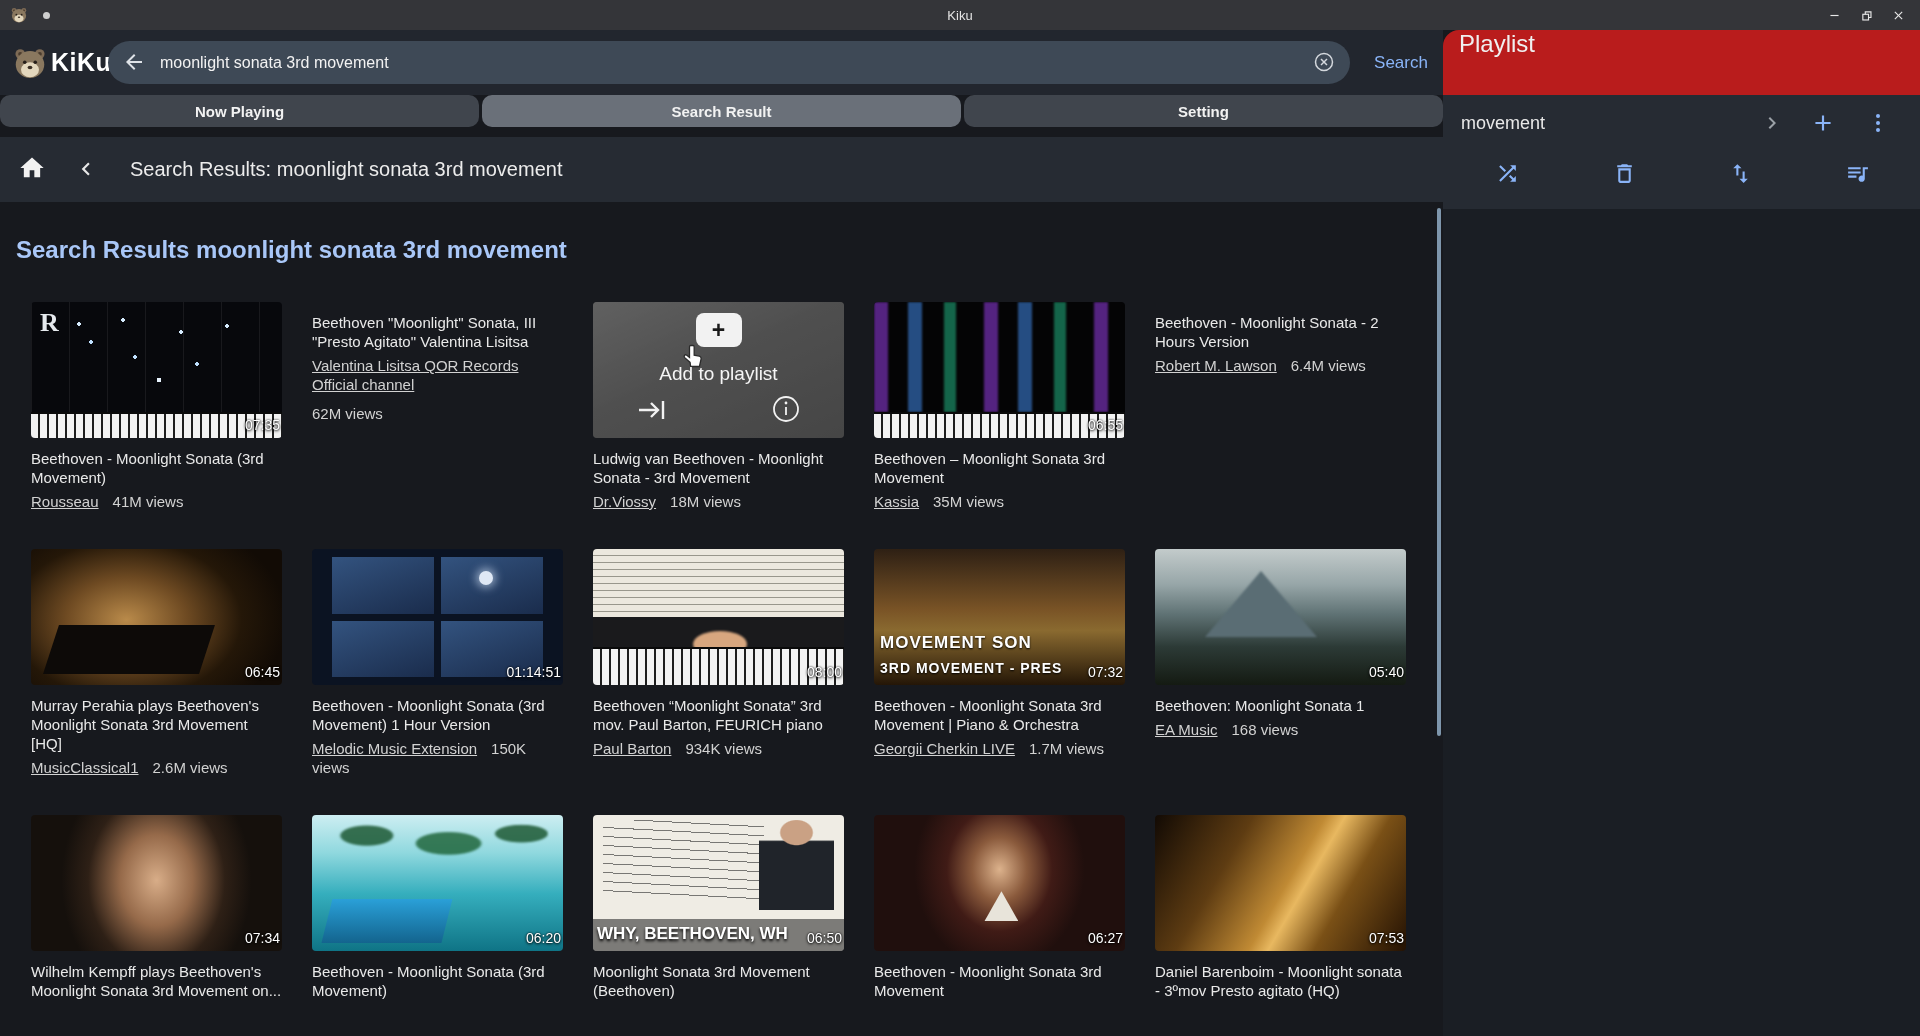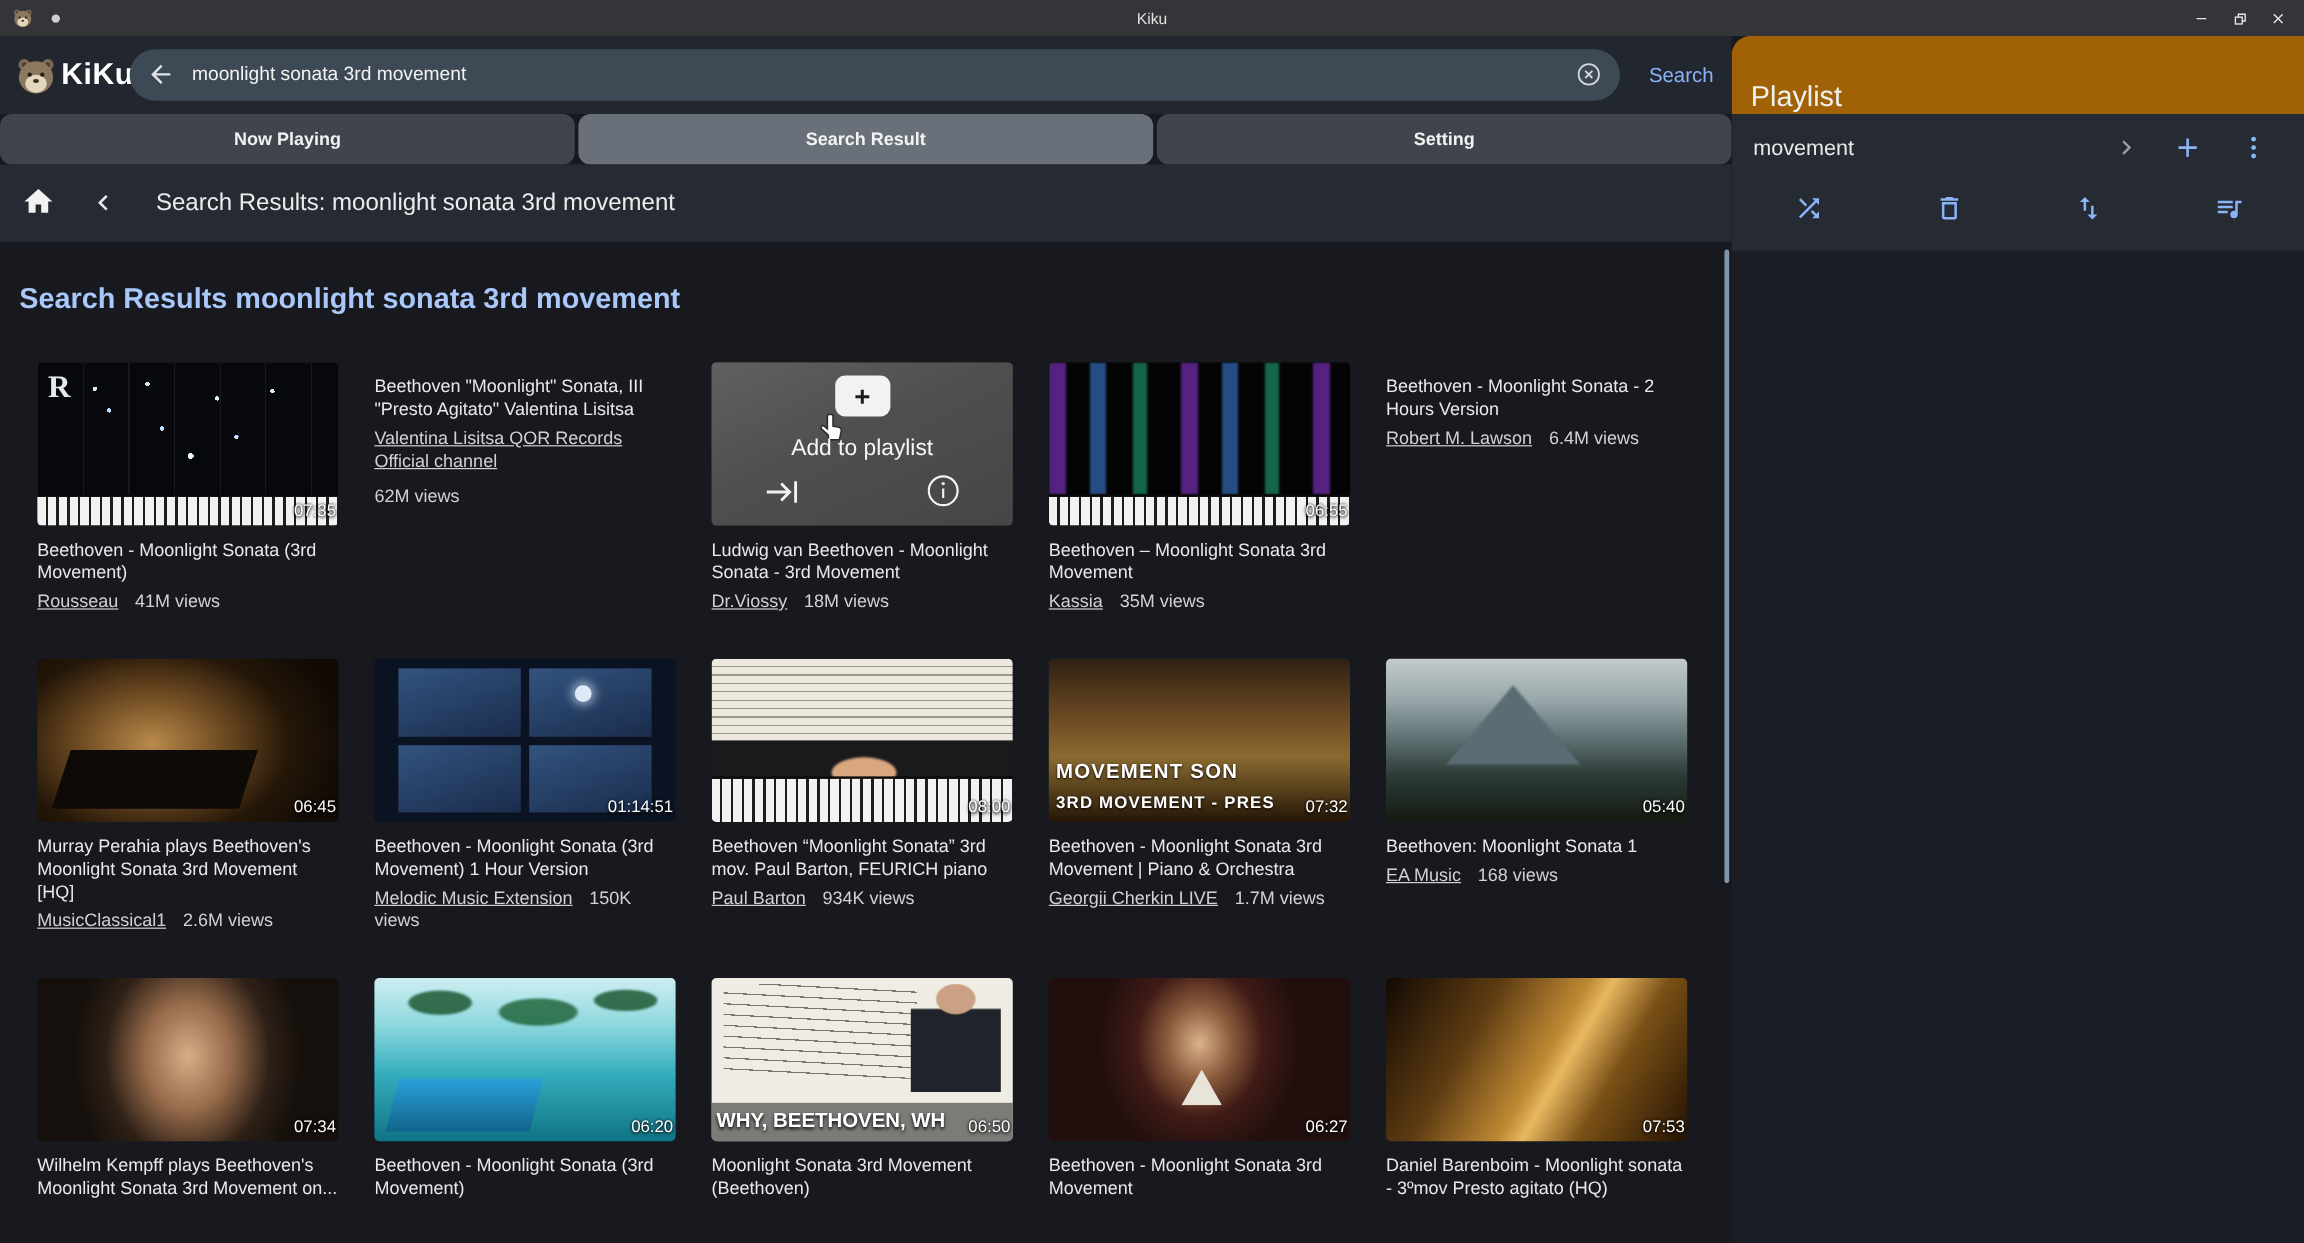--- a/index.html
+++ b/index.html
@@ -26,21 +26,21 @@
   .pill-back { background:none; border:none; margin-left:13px; width:26px; height:26px; cursor:pointer; }
   .pill-back svg { width:24px; height:24px; fill:#dfe3e8; }
   .search-input { flex:1; background:transparent; border:none; outline:none; color:#f2f2f2;
     font-size:16px; margin-left:13px; font-family:"Liberation Sans", sans-serif; }
   .pill-clear { background:none; border:none; margin-right:13px; width:26px; height:26px; cursor:pointer; }
   .pill-clear svg { width:24px; height:24px; stroke:#d4d8dd; stroke-width:1.5; fill:none; }
   .search-btn { position:absolute; left:1366px; top:0; width:70px; height:65px; background:none; border:none;
     color:#8ab4f8; font-size:17px; cursor:pointer; font-family:"Liberation Sans", sans-serif; }
 
   
-  .tabsbar { position:absolute; left:0; top:95px; width:1443px; height:42px; background:#17191e;
+  .tabsbar { position:absolute; left:0; top:95px; width:1443px; height:32px; background:#17191e;
     display:flex; gap:3px; }
   .tab { flex:1; display:flex; align-items:center; justify-content:center; background:#40454d;
     border-radius:10px; color:#f2f2f2; font-size:15px; font-weight:600; border:none; cursor:pointer;
     font-family:"Liberation Sans", sans-serif; }
   .tab.active { background:#6a7079; }
 
   
   .navrow { position:absolute; left:0; top:137px; width:1443px; height:65px; background:#262b33;
     display:flex; align-items:center; }
   .nav-home { background:none; border:none; margin-left:16px; width:32px; height:32px; cursor:pointer; }
@@ -158,21 +158,21 @@
   .ovl-info { position:absolute; right:42px; bottom:12px; width:32px; height:32px; background:none; border:none; cursor:pointer; }
   .ovl-info svg { width:30px; height:30px; stroke:#f2f2f2; stroke-width:1.8; fill:none; }
 
   
   .scrollbar { position:absolute; left:1437px; top:208px; width:4px; height:528px;
     background:#7e96ac; border-radius:2px; cursor:pointer; }
 
   
   .panel { position:absolute; left:1443px; top:30px; width:477px; height:1006px;
     background:#1a1e24; border-top-left-radius:16px; overflow:hidden; display:flex; flex-direction:column; }
-  .pl-header { height:65px; background:#a16207; display:flex; align-items:flex-end; padding-left:16px; flex:none; }
+  .pl-header { height:65px; background:#b91c1c; display:flex; align-items:flex-start; padding-left:16px; flex:none; }
   .pl-title { font-size:24px; color:#f0f0f0; }
   .pl-controls { background:#262b33; padding:4px 0 10px; flex:none; }
   .default-row { height:48px; display:flex; align-items:center; padding:0 30px 0 18px; }
   .pl-name { flex:1; font-size:18px; color:#e8e8e8; }
   .icon-btn { background:none; border:none; cursor:pointer; display:flex; align-items:center; justify-content:center; }
   .chev-btn svg { width:24px; height:24px; fill:#9aa0a6; }
   .plus-btn { margin-left:26px; } .plus-btn svg { width:26px; height:26px; fill:#8ab4f8; }
   .kebab-btn { margin-left:30px; } .kebab-btn svg { width:24px; height:24px; fill:#8ab4f8; }
   .pl-actions { height:52px; display:flex; align-items:center; justify-content:space-between; padding:0 50px 0 52px; }
   .pl-actions svg { width:25px; height:25px; fill:#8ab4f8; }

